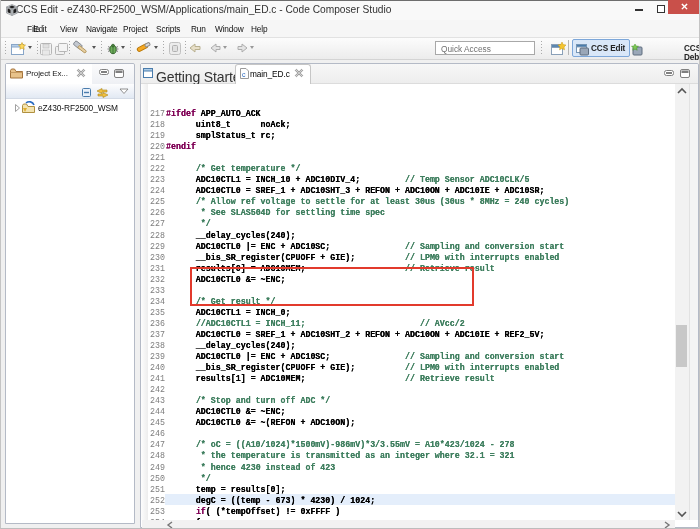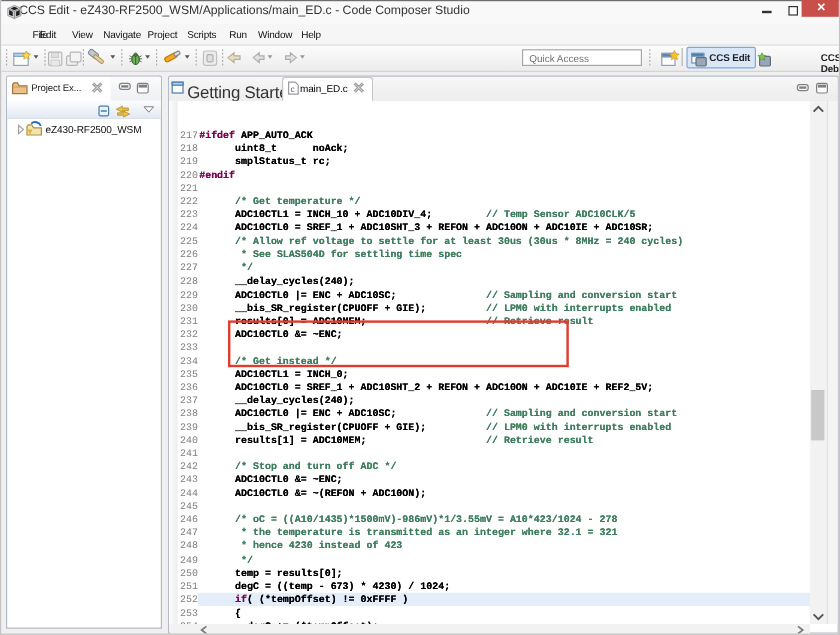--- a/index.html
+++ b/index.html
@@ -296,33 +296,34 @@
       ADC10CTL0 = SREF_1 + ADC10SHT_3 + REFON + ADC10ON + ADC10IE + ADC10SR;
       <span class="c">/* Allow ref voltage to settle for at least 30us (30us * 8MHz = 240 cycles)</span>
        <span class="c">* See SLAS504D for settling time spec</span>
        <span class="c">*/</span>
       __delay_cycles(240);
       ADC10CTL0 |= ENC + ADC10SC;               <span class="c">// Sampling and conversion start</span>
       __bis_SR_register(CPUOFF + GIE);          <span class="c">// LPM0 with interrupts enabled</span>
       results[0] = ADC10MEM;                    <span class="c">// Retrieve result</span>
       ADC10CTL0 &amp;= ~ENC;
 
-      <span class="c">/* Get instead */</span>
+      <span class="c">/* Get result */</span>
       ADC10CTL1 = INCH_0;
+      <span class="c">//ADC10CTL1 = INCH_11;                       // AVcc/2</span>
       ADC10CTL0 = SREF_1 + ADC10SHT_2 + REFON + ADC10ON + ADC10IE + REF2_5V;
       __delay_cycles(240);
       ADC10CTL0 |= ENC + ADC10SC;               <span class="c">// Sampling and conversion start</span>
       __bis_SR_register(CPUOFF + GIE);          <span class="c">// LPM0 with interrupts enabled</span>
       results[1] = ADC10MEM;                    <span class="c">// Retrieve result</span>
 
       <span class="c">/* Stop and turn off ADC */</span>
       ADC10CTL0 &amp;= ~ENC;
       ADC10CTL0 &amp;= ~(REFON + ADC10ON);
 
-      <span class="c">/* oC = ((A10/1435)*1500mV)-986mV)*1/3.55mV = A10*423/1024 - 278</span>
+      <span class="c">/* oC = ((A10/1024)*1500mV)-986mV)*3/3.55mV = A10*423/1024 - 278</span>
        <span class="c">* the temperature is transmitted as an integer where 32.1 = 321</span>
        <span class="c">* hence 4230 instead of 423</span>
        <span class="c">*/</span>
       temp = results[0];
       degC = ((temp - 673) * 4230) / 1024;
       <span class="k">if</span>( (*tempOffset) != 0xFFFF )
       {
         degC += (*tempOffset);
       }</pre>
 <div class="abs" id="redbox"></div>

